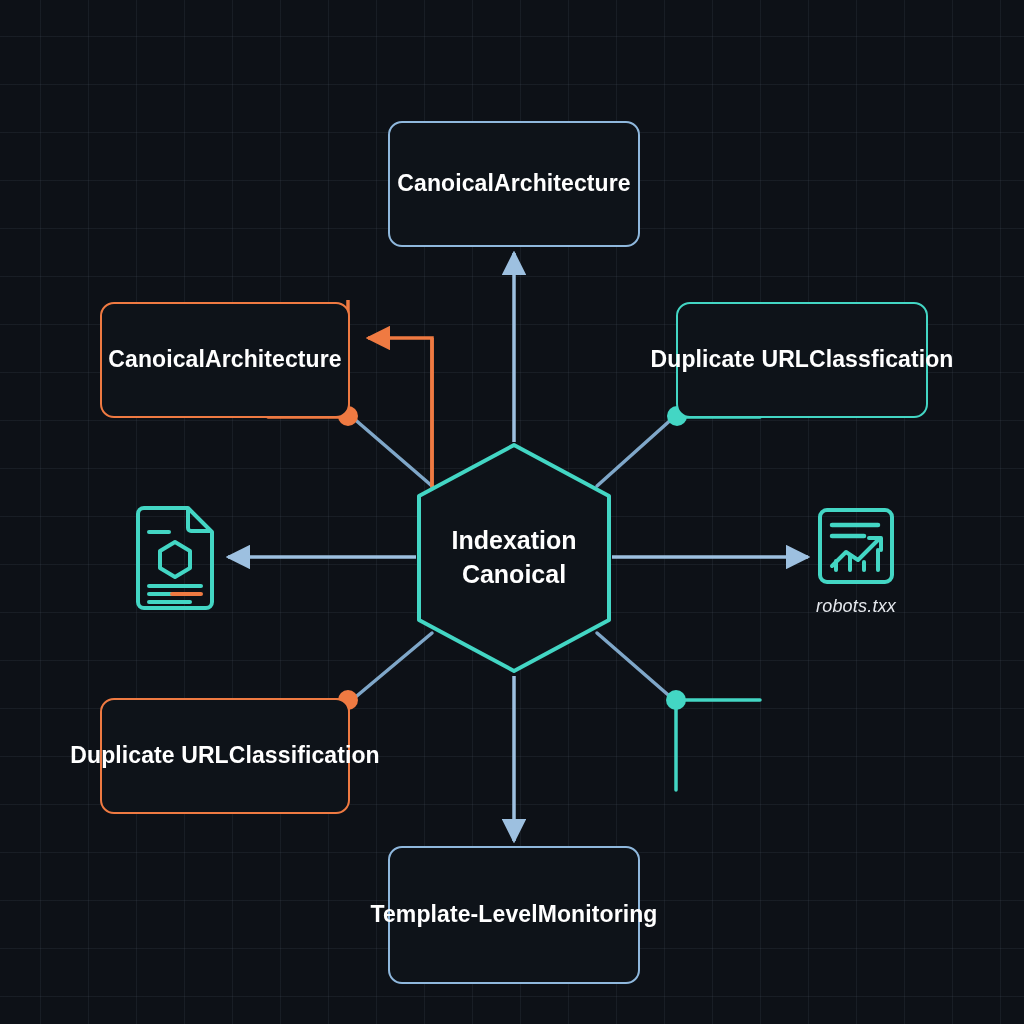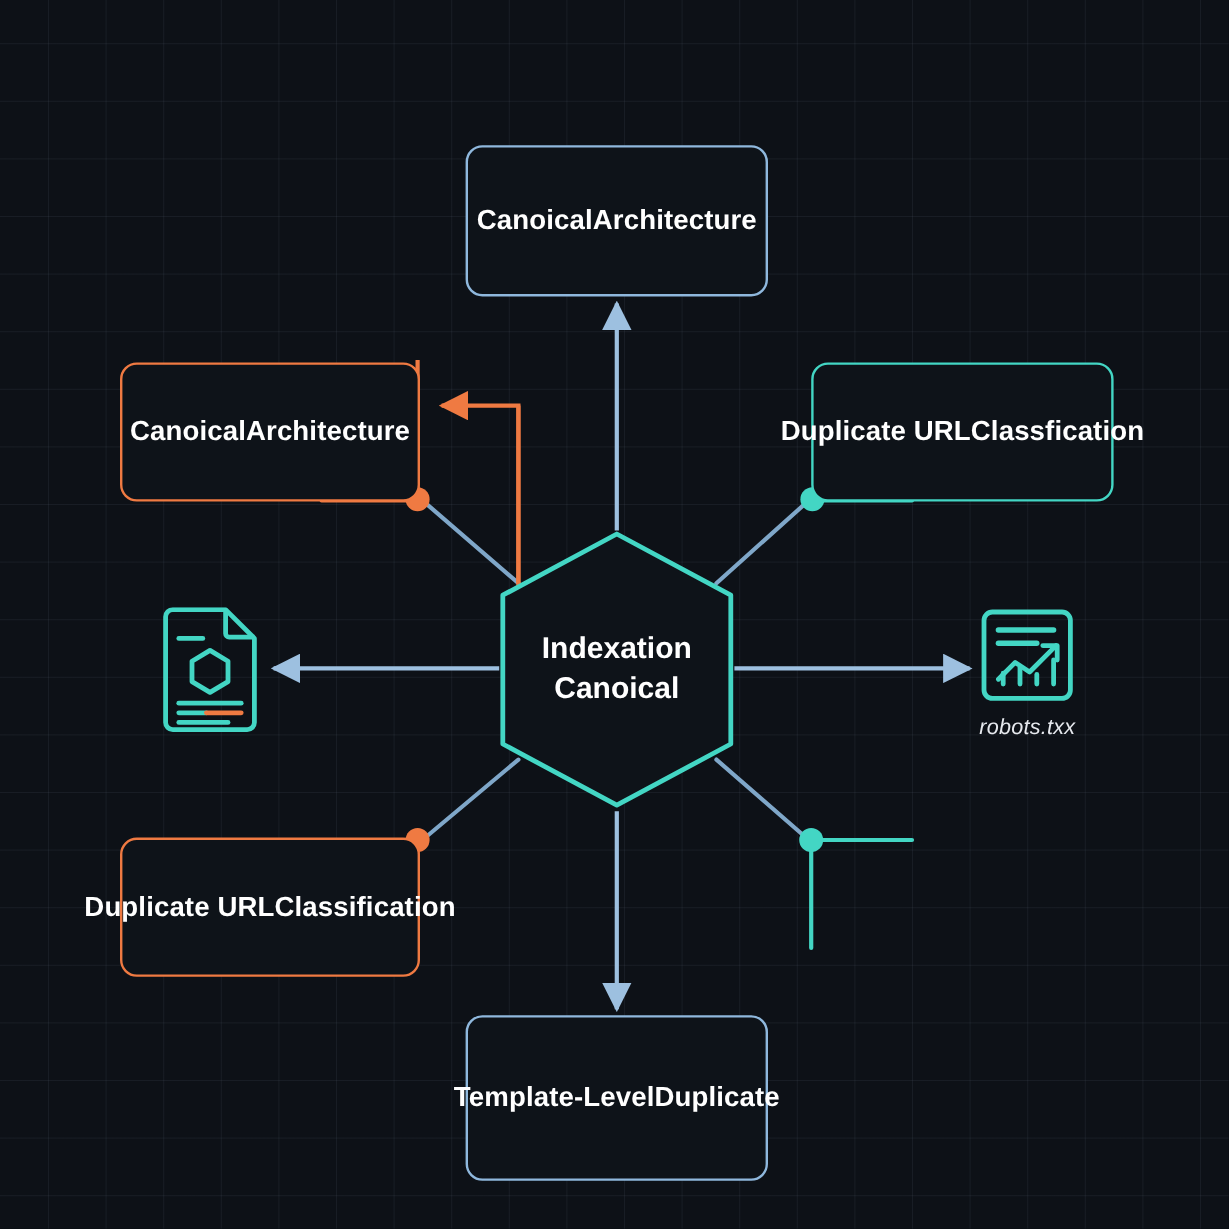--- a/index.html
+++ b/index.html
@@ -201,21 +201,21 @@
   </div>
 
   <div class="node orange" id="node-left-bot">
     <div class="line">Duplicate URL</div>
     <div class="line">Classification</div>
   </div>
 
 
   <div class="node blue" id="node-bottom">
     <div class="line">Template-Level</div>
-    <div class="line">Duplicate</div>
+    <div class="line">Monitoring</div>
   </div>
 
   <div class="side-icon" id="icon-doc">
     <svg width="86" height="104" viewBox="0 0 86 104">
       <path d="M6 8 a6 6 0 0 1 6 -6 h44 l24 24 v70 a6 6 0 0 1 -6 6 h-62 a6 6 0 0 1 -6 -6 z" fill="none" stroke="#43d6c4" stroke-width="4" stroke-linejoin="round"></path>
       <path d="M56 2 v20 a3 3 0 0 0 3 3 h21" fill="none" stroke="#43d6c4" stroke-width="4" stroke-linejoin="round"></path>
       <line x1="17" y1="26" x2="37" y2="26" stroke="#43d6c4" stroke-width="4" stroke-linecap="round"></line>
       <polygon points="43,36 58,45 58,62 43,71 28,62 28,45" fill="none" stroke="#43d6c4" stroke-width="4" stroke-linejoin="round"></polygon>
       <line x1="17" y1="80" x2="69" y2="80" stroke="#43d6c4" stroke-width="4" stroke-linecap="round"></line>
       <line x1="17" y1="88" x2="40" y2="88" stroke="#43d6c4" stroke-width="4" stroke-linecap="round"></line>

